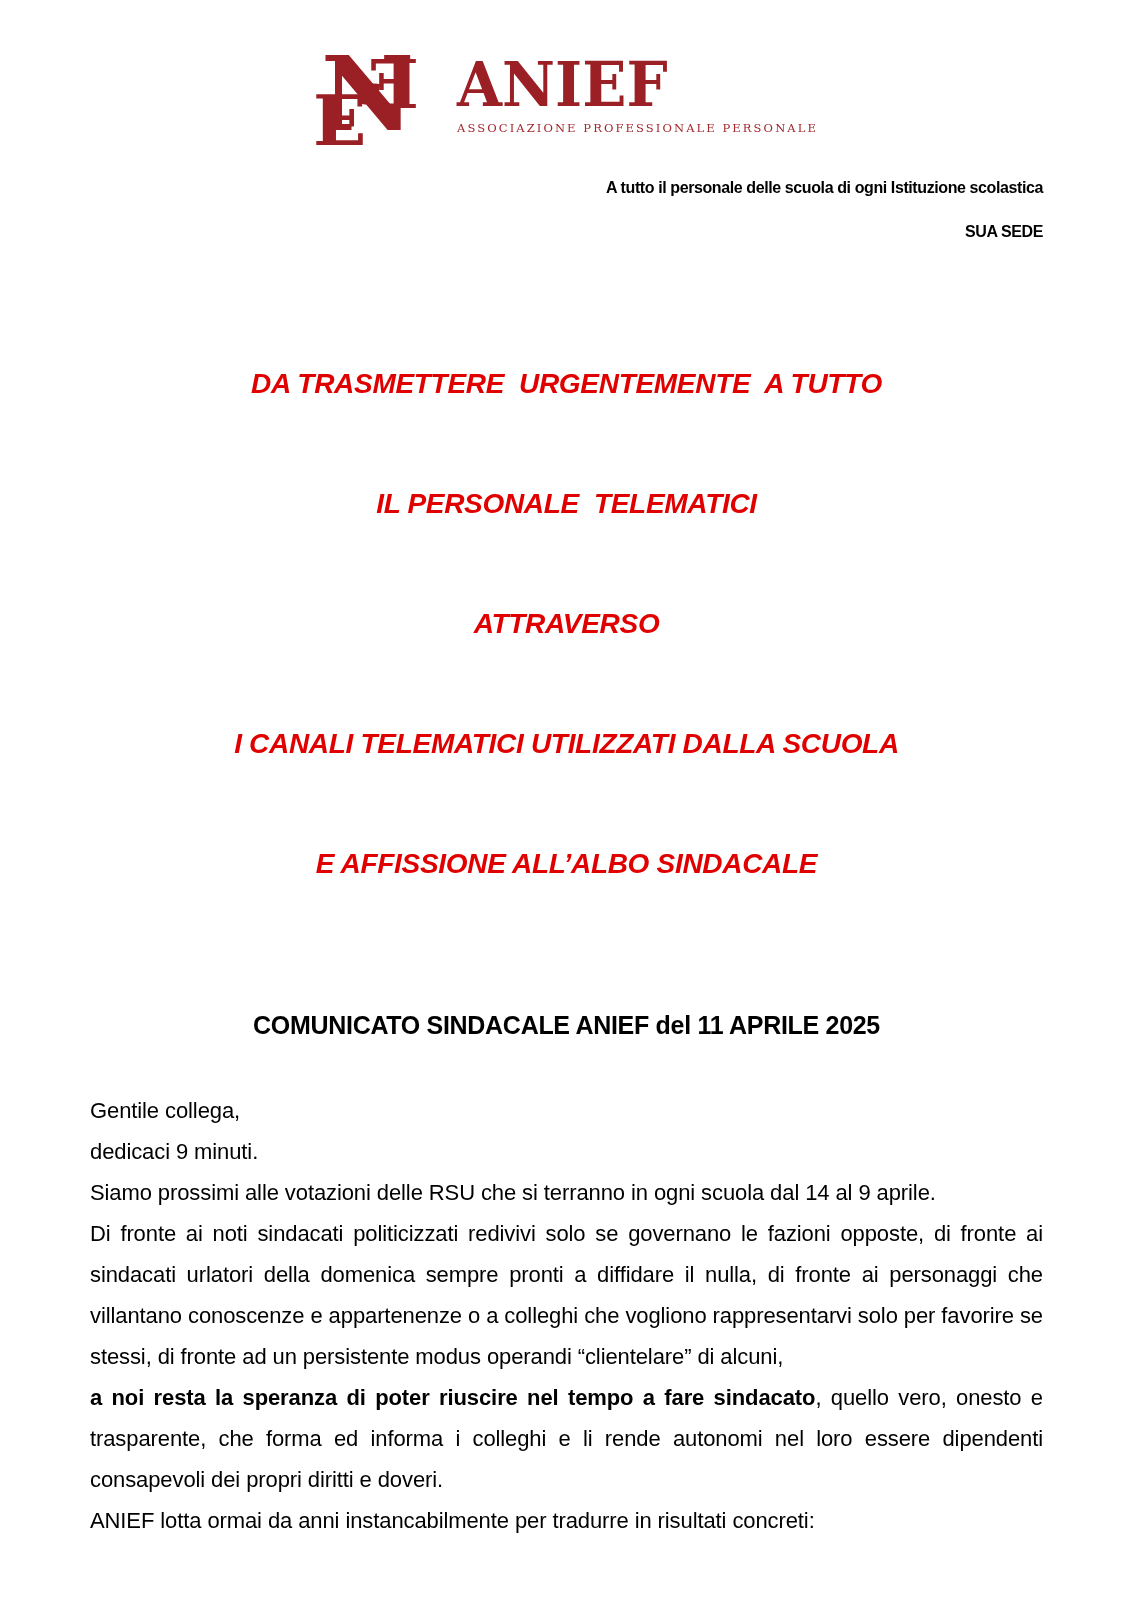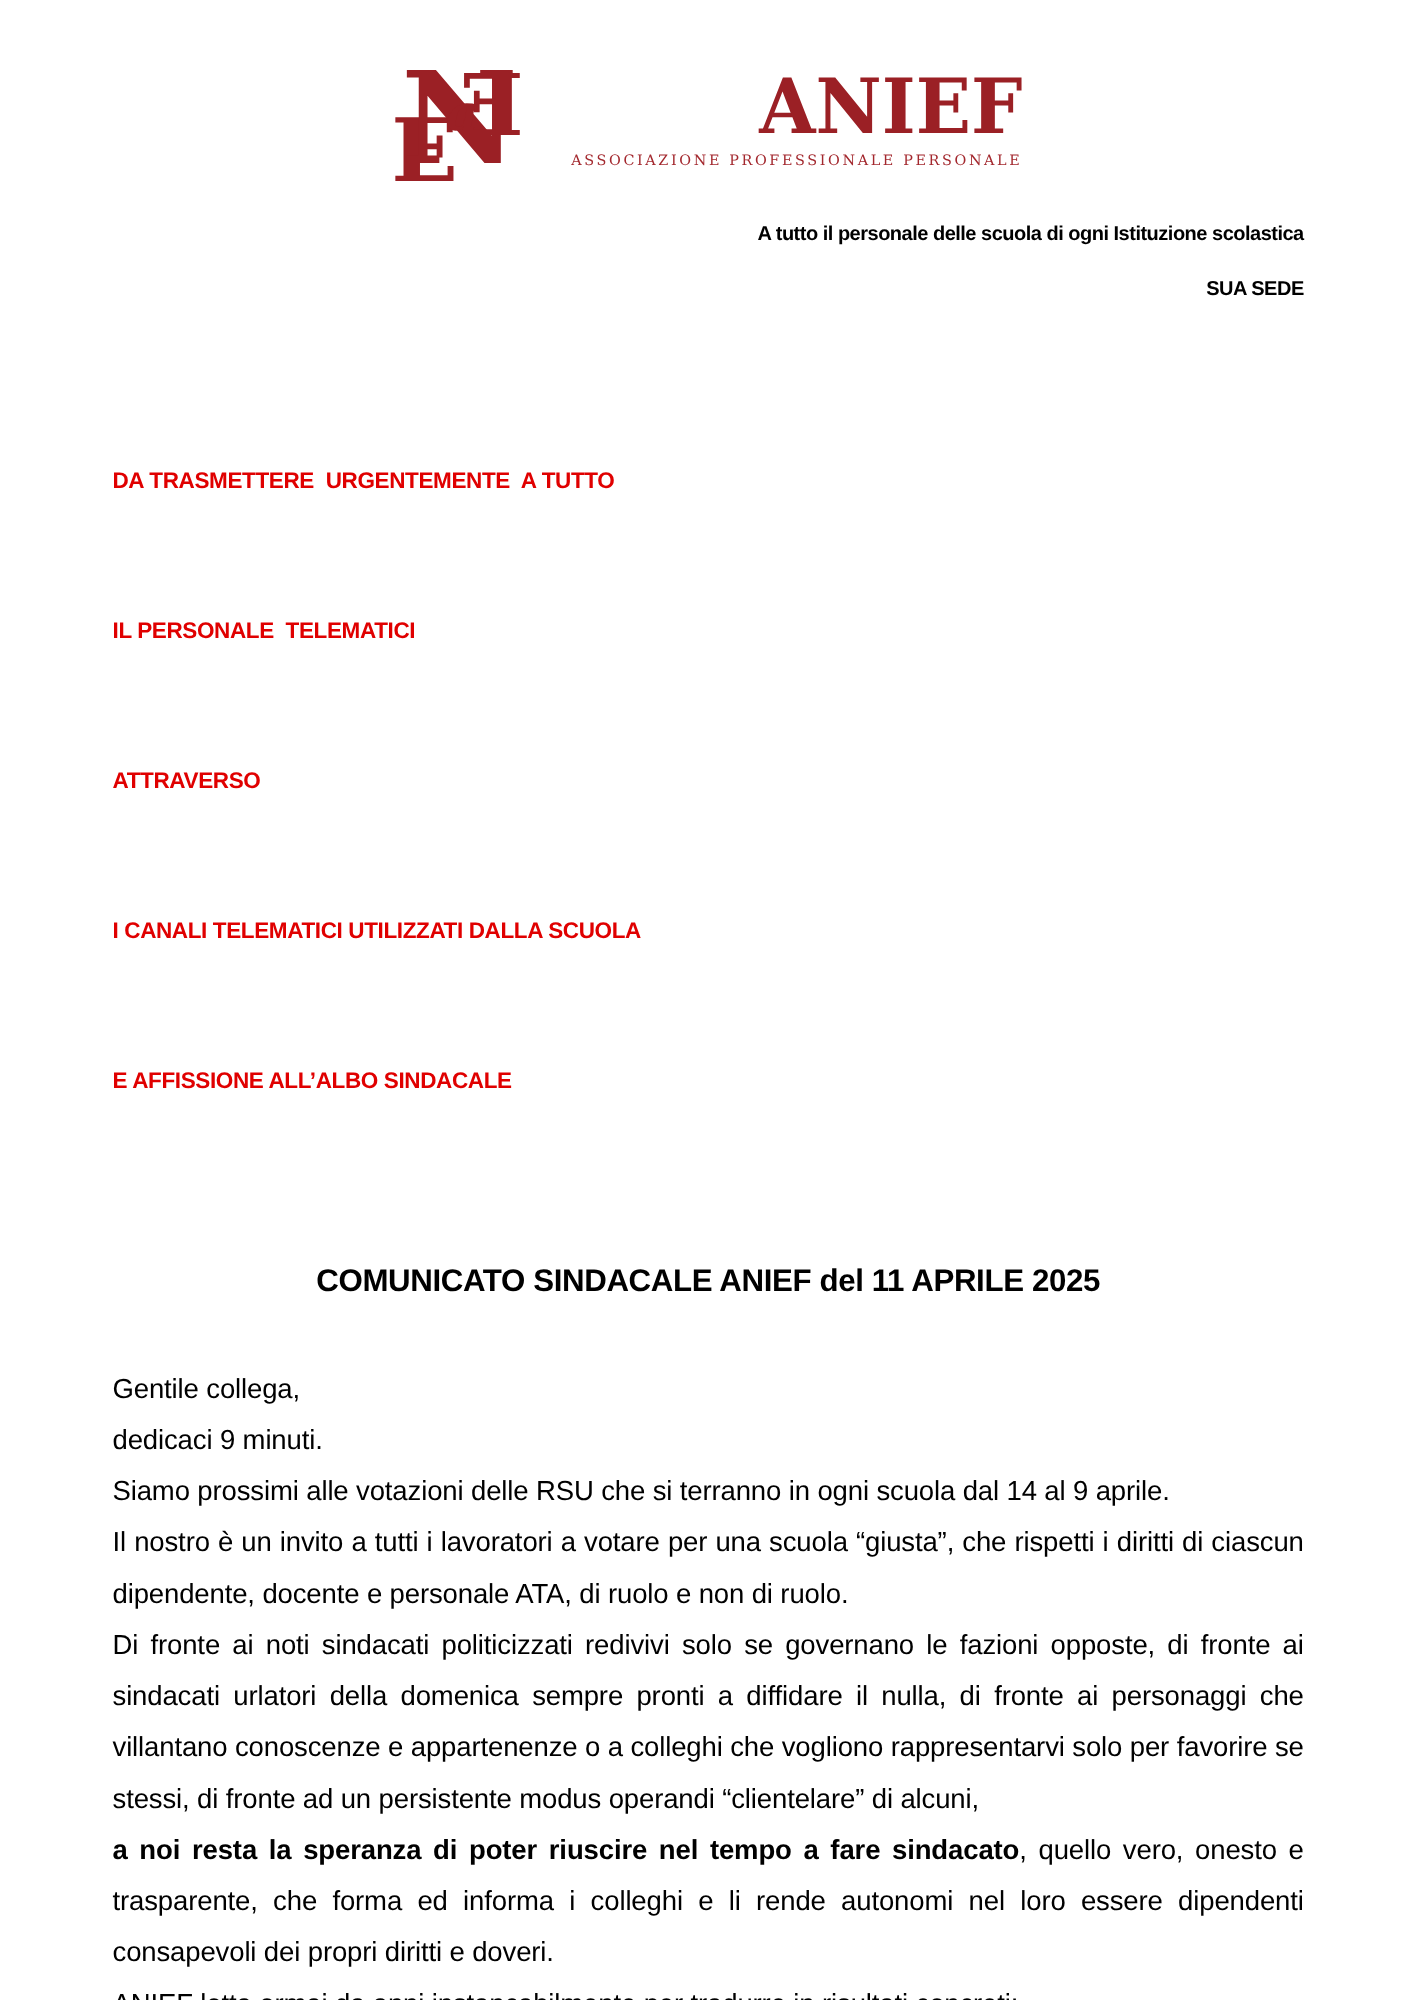--- a/index.html
+++ b/index.html
@@ -26,21 +26,21 @@
     align-items: flex-start;
     gap: 30px;
   }
   .logo-monogram {
     width: 112px;
     height: 106px;
     flex: 0 0 auto;
   }
   .logo-textcol {
     margin-top: 14px;
-    text-align: right;
+    text-align: left;
   }
   .logo-wordmark {
     font-family: "DejaVu Serif", "Liberation Serif", serif;
     font-weight: bold;
     font-size: 58px;
     line-height: 1;
     letter-spacing: 0px;
     color: #9b2025;
     transform: scaleY(1.05);
   }
@@ -57,23 +57,24 @@
     margin-top: 18px;
     text-align: right;
     font-weight: bold;
     font-size: 16px;
     line-height: 44px;
     letter-spacing: -0.4px;
   }
   
   .notice {
     margin-top: 30px;
-    text-align: left;
+    text-align: center;
     font-weight: bold;
-    font-size: 18px;
+    font-style: italic;
+    font-size: 28px;
     line-height: 40px;
     letter-spacing: -0.3px;
     white-space: pre-wrap;
   }
   
   .title {
     margin: 41px 0 0 0;
     text-align: center;
     font-size: 25px;
     font-weight: bold;
@@ -129,19 +130,18 @@
     <div class="notice-line">I CANALI TELEMATICI UTILIZZATI DALLA SCUOLA</div>
     <div class="notice-line">E AFFISSIONE ALL’ALBO SINDACALE</div>
   </div>
 
   <h1 class="title">COMUNICATO SINDACALE ANIEF del 11 APRILE 2025</h1>
 
   <div class="bodytext" id="body-paragraphs">
       <div class="para"><span>Gentile collega,</span></div>
       <div class="para"><span>dedicaci 9 minuti.</span></div>
       <div class="para"><span>Siamo prossimi alle votazioni delle RSU che si terranno in ogni scuola dal 14 al 9 aprile.</span></div>
-      <div class="para"><span>Il nostro è un invito a tutti i lavoratori a votare per una scuola “giusta”, che rispetti i diritti di ciascun dipendente, docente e personale ATA, di ruolo e non di ruolo.</span></div>
       <div class="para"><span>Di fronte ai noti sindacati politicizzati redivivi solo se governano le fazioni opposte, di fronte ai sindacati urlatori della domenica sempre pronti a diffidare il nulla, di fronte ai personaggi che villantano conoscenze e appartenenze o a colleghi che vogliono rappresentarvi solo per favorire se stessi, di fronte ad un persistente modus operandi “clientelare” di alcuni,</span></div>
       <div class="para"><span class="b">a noi resta la speranza di poter riuscire nel tempo a fare sindacato</span><span>, quello vero, onesto e trasparente, che forma ed informa i colleghi e li rende autonomi nel loro essere dipendenti consapevoli dei propri diritti e doveri.</span></div>
       <div class="para"><span>ANIEF lotta ormai da anni instancabilmente per tradurre in risultati concreti:</span></div>
     </div>
 
 </div>
 
 </body></html>

